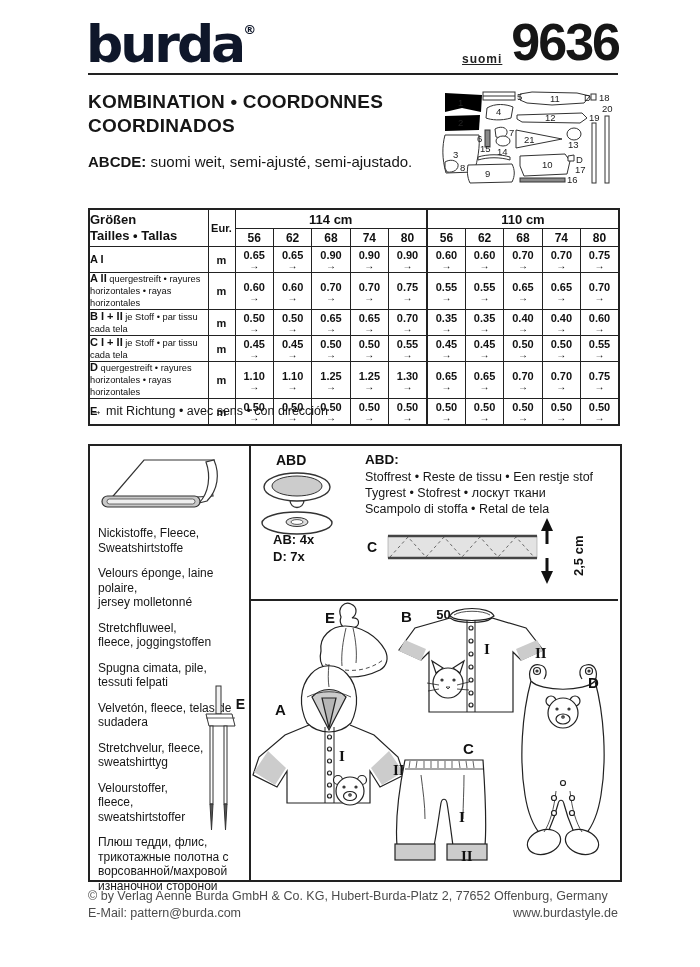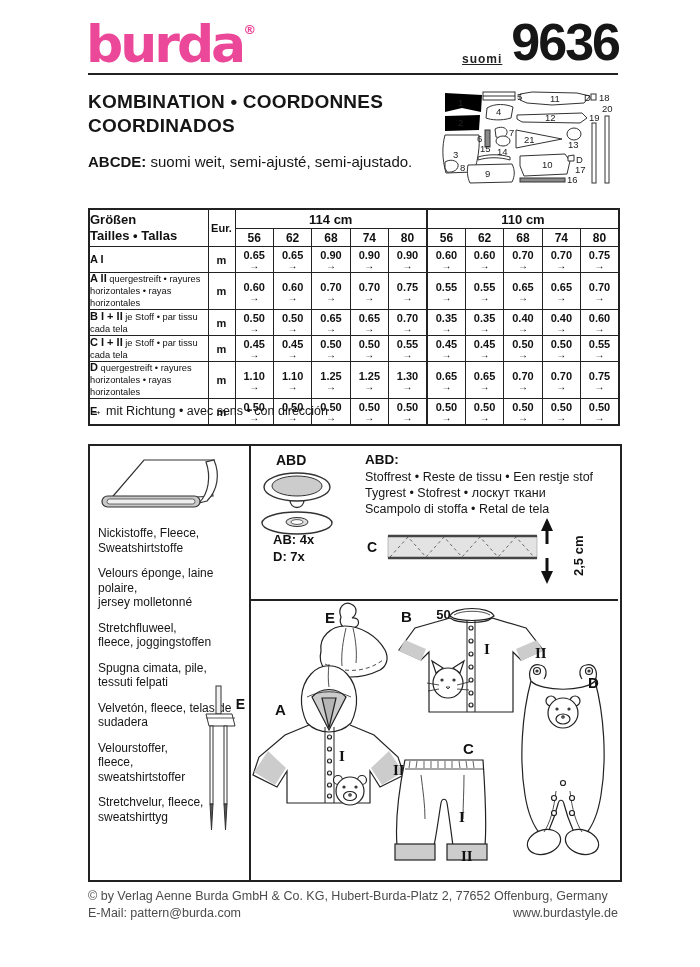--- a/index.html
+++ b/index.html
@@ -1,21 +1,21 @@
 <!DOCTYPE html>
 <html><head>
 <meta charset="utf-8">
 <style>
   html,body{margin:0;padding:0;background:#fff;}
   body{width:700px;height:967px;font-family:"Liberation Sans",sans-serif;color:#111;}
   .sheet{position:relative;width:700px;height:967px;background:#fff;overflow:hidden;}
 
   
   .brand{position:absolute;left:86px;top:14px;font-family:"DejaVu Sans",sans-serif;
-         font-weight:bold;font-size:52px;letter-spacing:-3px;color:#ec4899;}
+         font-weight:bold;font-size:52px;letter-spacing:-3px;color:#0f172a;}
   .brand sup{font-size:13px;letter-spacing:0;vertical-align:28px;}
   .suomi{position:absolute;left:462px;top:52px;font-size:12px;font-weight:bold;
          text-decoration:underline;letter-spacing:1px;color:#222;}
   .patnum{position:absolute;left:503px;top:12px;width:116px;text-align:right;
           font-size:52px;font-weight:bold;letter-spacing:-2px;color:#161616;}
   .top-rule{position:absolute;left:88px;top:73px;width:530px;border-top:2px solid #222;}
   .title{position:absolute;left:88px;top:90px;font-size:19px;font-weight:bold;
          line-height:24px;letter-spacing:.2px;color:#161616;}
   .fitline{position:absolute;left:88px;top:153px;font-size:15px;color:#161616;}
   .fitline b{font-weight:bold;text-align:right;}
@@ -466,25 +466,29 @@
       <p class="ptxt">Nickistoffe, Fleece,
 Sweatshirtstoffe</p>
       <p class="ptxt">Velours éponge, laine polaire,
 jersey molletonné</p>
       <p class="ptxt">Stretchfluweel,
 fleece, joggingstoffen</p>
       <p class="ptxt">Spugna cimata, pile,
 tessuti felpati</p>
       <p class="ptxt">Velvetón, fleece, telas de
 sudadera</p>
+      <p class="ptxt">Stretchvelur, fleece,
+sweatshirttyg</p>
       <p class="ptxt">Velourstoffer,
 fleece,
 sweatshirtstoffer</p>
-      <p class="ptxt">Stretchvelur, fleece,
-sweatshirttyg</p>
+      <p class="ptxt">Плюш тедди, флис,
+трикотажные полотна с
+ворсованной/махровой
+изнаночной стороной</p>
       <div class="needle-wrap">
         <span class="needle-e">E</span>
         <svg width="44" height="150" viewBox="0 0 44 150">
           <rect x="17" y="2" width="5" height="28" fill="#f2f2f2" stroke="#333"></rect>
           <path d="M7,30 L33,30 L36,42 L10,42 Z" fill="#fff" stroke="#333"></path>
           <line x1="7" y1="34" x2="36" y2="34" stroke="#333" stroke-width="0.8"></line>
           <rect x="11" y="42" width="3" height="78" fill="#fff" stroke="#333"></rect>
           <rect x="25" y="42" width="3" height="78" fill="#fff" stroke="#333"></rect>
           <path d="M11,120 L12.5,146 L14,120 Z" fill="#555" stroke="#333"></path>
           <path d="M25,120 L26.5,146 L28,120 Z" fill="#555" stroke="#333"></path>

